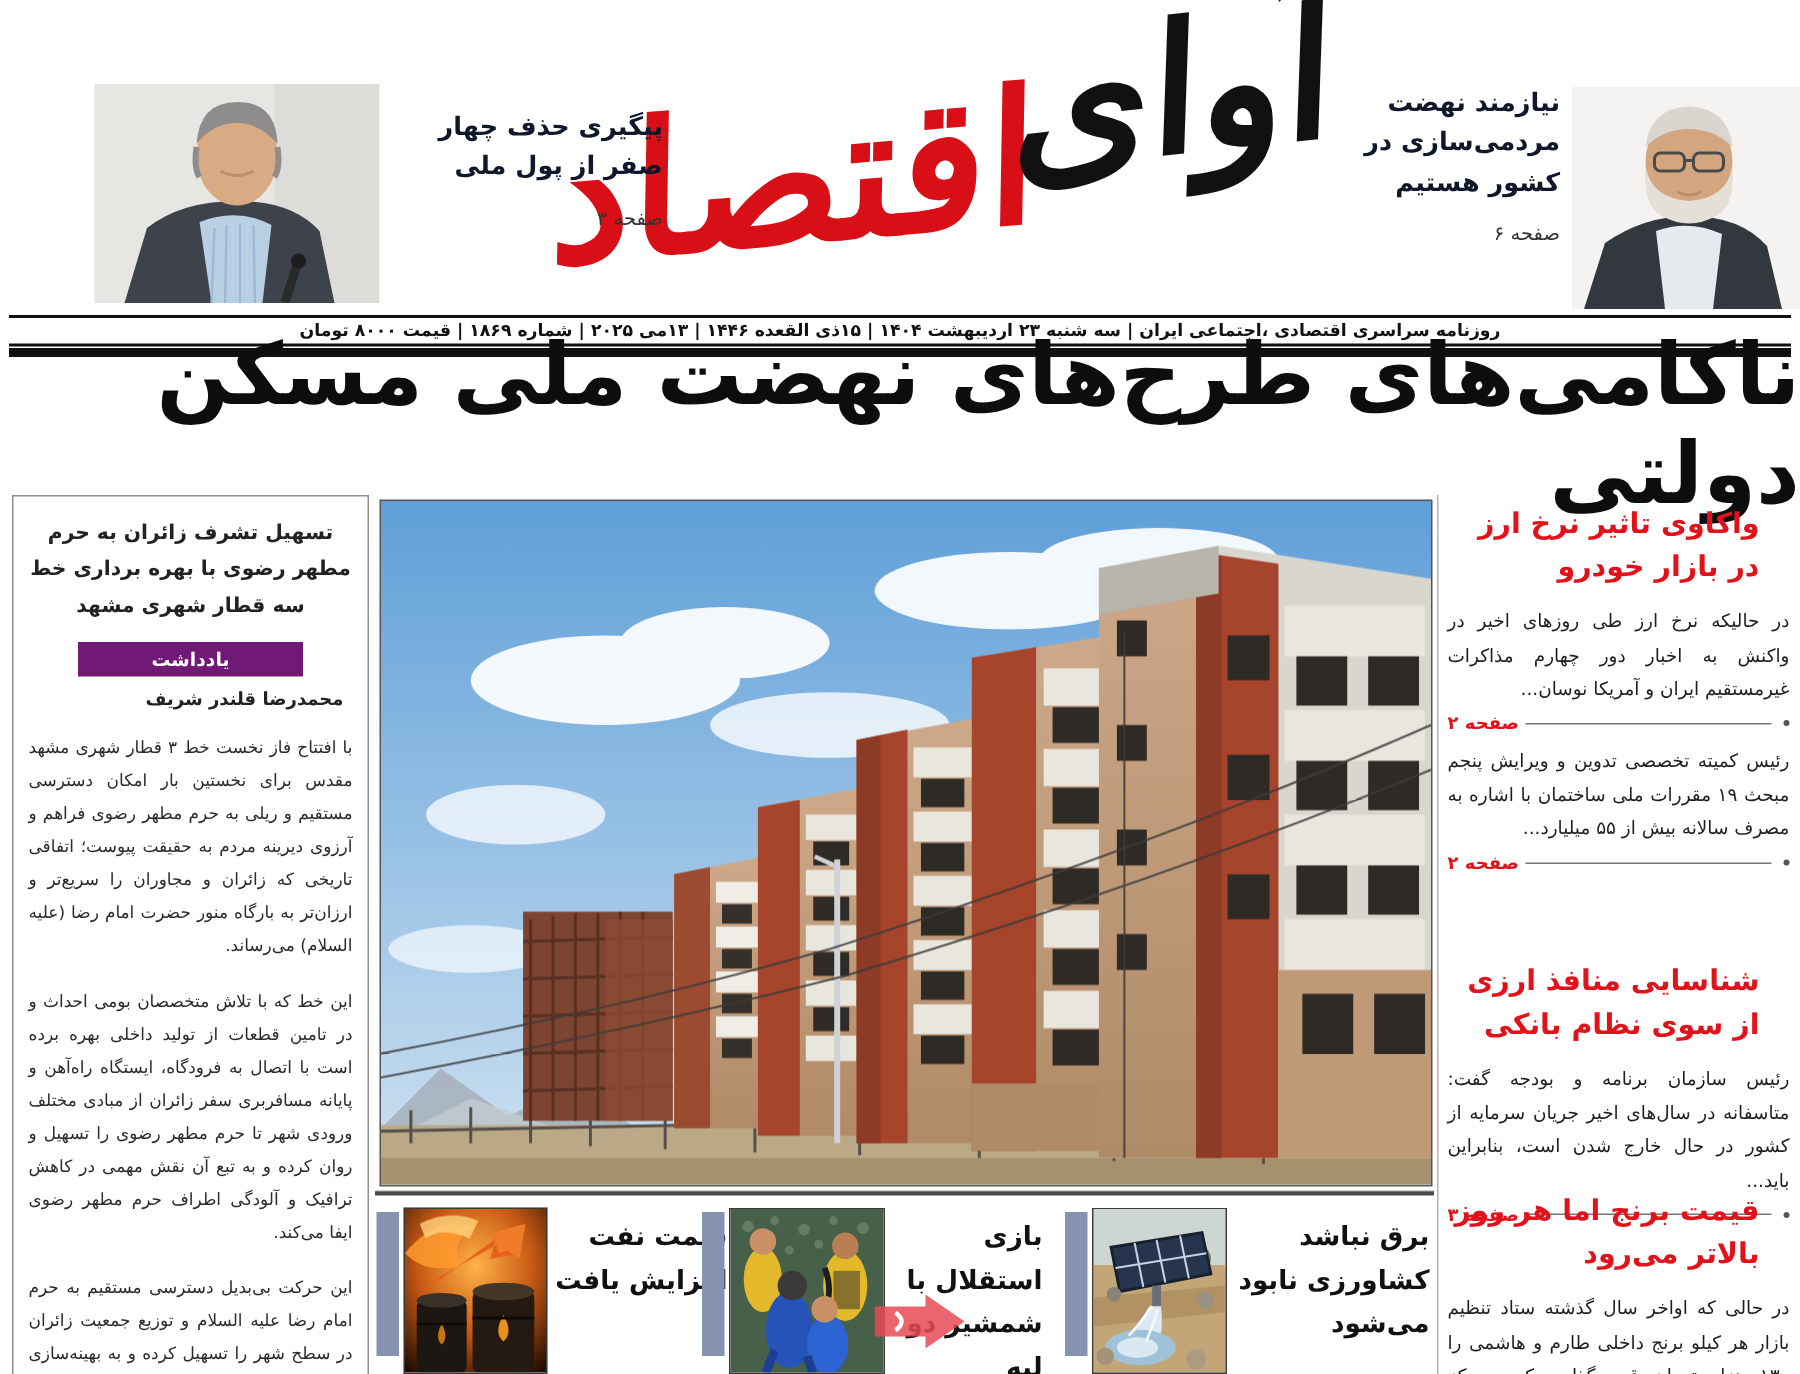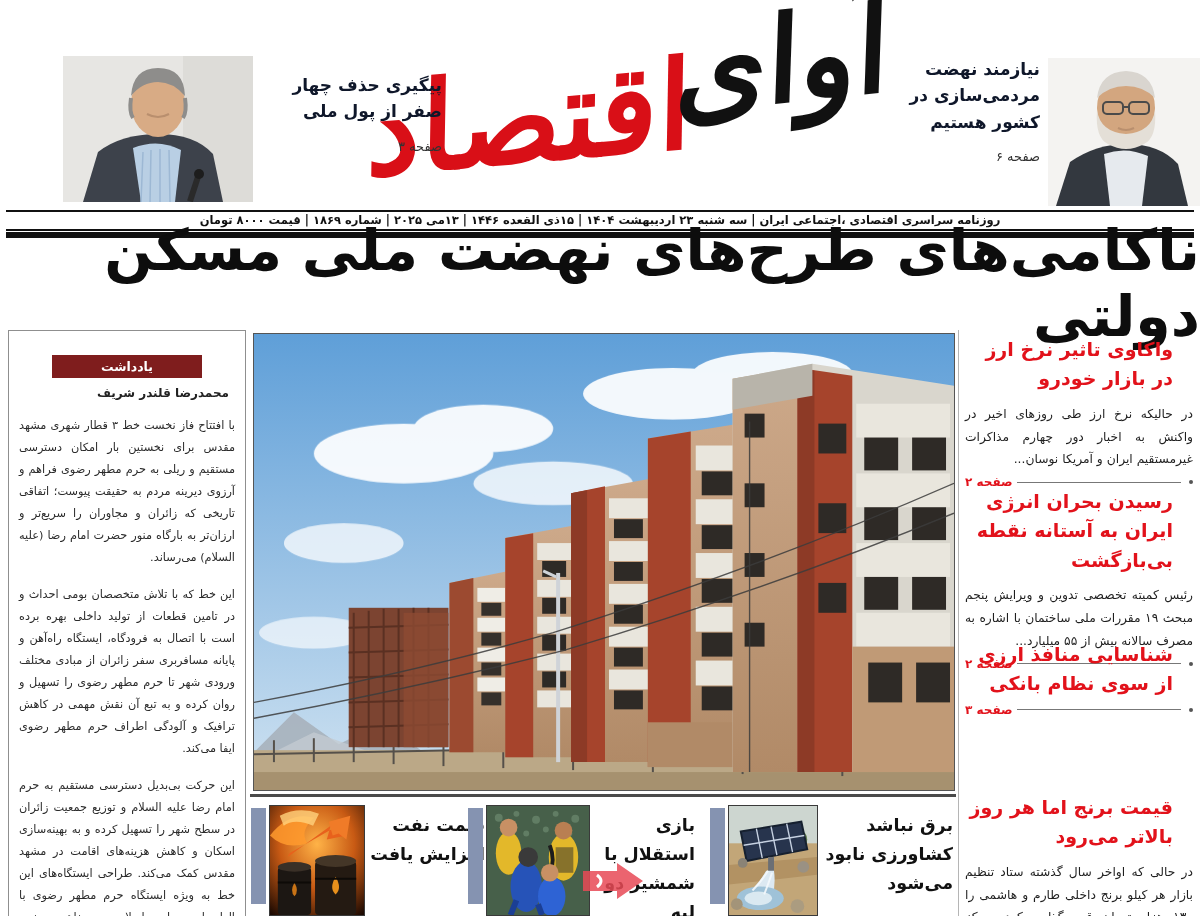--- a/index.html
+++ b/index.html
@@ -30,21 +30,21 @@
   
   .main-headline{position:absolute;top:243px;left:0;right:0;height:80px;
     display:flex;align-items:center;justify-content:center;direction:rtl;
     font-size:57px;font-weight:900;color:#0d0d0d;letter-spacing:-1px;}
 
   
   .note-col{position:absolute;left:8px;top:330px;width:238px;height:640px;
     border:1px solid #8f8f8f;background:#fff;box-sizing:border-box;
     padding:12px 10px;direction:rtl;}
   .note-title{font-size:13.5px;font-weight:bold;color:#222;line-height:1.8;text-align:center;}
-  .note-badge{margin:12px auto 8px auto;width:150px;background:#7f1d1d;color:#fff;
+  .note-badge{margin:12px auto 8px auto;width:150px;background:#701a75;color:#fff;
     text-align:center;font-size:12.5px;font-weight:bold;padding:4px 0;}
   .note-author{font-size:12px;font-weight:bold;color:#222;margin:2px 6px 10px 0;}
   .note-body p{font-size:11.3px;color:#2b2b2b;line-height:1.95;text-align:justify;margin:15px 0 6px 0;}
 
   
   .main-photo{position:absolute;left:253px;top:333px;width:702px;height:458px;
     border:1px solid #555;box-sizing:border-box;overflow:hidden;}
   .main-photo svg{display:block;width:100%;height:100%;}
   .photo-rule{position:absolute;left:250px;top:794px;width:706px;height:3px;background:#4a4a4a;}
   .col-divider{position:absolute;left:958px;top:330px;width:1px;height:586px;background:#b5b5b5;}
@@ -121,20 +121,21 @@
   </div>
 
   <div class="rule-thin" style="top:210px;"></div>
   <div class="dateline">روزنامه سراسری اقتصادی ،اجتماعی ایران | سه شنبه ۲۳ اردیبهشت ۱۴۰۴ | ۱۵ذی القعده ۱۴۴۶ | ۱۳می ۲۰۲۵ | شماره ۱۸۶۹ | قیمت ۸۰۰۰ تومان</div>
   <div class="rule-thin" style="top:229px;"></div>
   <div class="rule-thick"></div>
 
   <div class="main-headline">ناکامی‌های طرح‌های نهضت ملی مسکن دولتی</div>
 
   <div class="note-col">
+    <div class="note-title">تسهیل تشرف زائران به حرم مطهر رضوی با بهره برداری خط سه قطار شهری مشهد</div>
     <div class="note-badge">یادداشت</div>
     <div class="note-author">محمدرضا قلندر شریف</div>
     <div class="note-body">
       <p>با افتتاح فاز نخست خط ۳ قطار شهری مشهد مقدس برای نخستین بار امکان دسترسی مستقیم و ریلی به حرم مطهر رضوی فراهم و آرزوی دیرینه مردم به حقیقت پیوست؛ اتفاقی تاریخی که زائران و مجاوران را سریع‌تر و ارزان‌تر به بارگاه منور حضرت امام رضا (علیه السلام) می‌رساند.</p>
       <p>این خط که با تلاش متخصصان بومی احداث و در تامین قطعات از تولید داخلی بهره برده است با اتصال به فرودگاه، ایستگاه راه‌آهن و پایانه مسافربری سفر زائران از مبادی مختلف ورودی شهر تا حرم مطهر رضوی را تسهیل و روان کرده و به تبع آن نقش مهمی در کاهش ترافیک و آلودگی اطراف حرم مطهر رضوی ایفا می‌کند.</p>
       <p>این حرکت بی‌بدیل دسترسی مستقیم به حرم امام رضا علیه السلام و توزیع جمعیت زائران در سطح شهر را تسهیل کرده و به بهینه‌سازی اسکان و کاهش هزینه‌های اقامت در مشهد مقدس کمک می‌کند. طراحی ایستگاه‌های این خط به ویژه ایستگاه حرم مطهر رضوی با الهام از معماری اسلامی و مفاهیم معنوی تجربه مسیر زیارت را معنوی‌تر و چشم‌نوازتر ساخته است.</p>
 
     </div>
   </div>
 
@@ -328,37 +329,34 @@
     </div>
     <div class="news-body">در حالیکه نرخ ارز طی روزهای اخیر در واکنش به اخبار دور چهارم مذاکرات غیرمستقیم ایران و آمریکا نوسان...</div>
     <div class="news-pageline">
       <span class="news-page">صفحه ۲</span>
       <span class="news-line"></span>
       <span class="news-dot"></span>
     </div>
   </div>
 
   <div class="news-item" style="top:487px;">
-    <div class="news-title">
-      <div class="news-bar"></div>
-      <div class="news-title-text">رسیدن بحران انرژی ایران به آستانه نقطه بی‌بازگشت</div>
-    </div>
     <div class="news-body">رئیس کمیته تخصصی تدوین و ویرایش پنجم مبحث ۱۹ مقررات ملی ساختمان با اشاره به مصرف سالانه بیش از ۵۵ میلیارد...</div>
     <div class="news-pageline">
       <span class="news-page">صفحه ۲</span>
       <span class="news-line"></span>
       <span class="news-dot"></span>
     </div>
   </div>
 
   <div class="news-item" style="top:640px;">
     <div class="news-title">
       <div class="news-bar"></div>
       <div class="news-title-text">شناسایی منافذ ارزی از سوی نظام بانکی</div>
     </div>
+    <div class="news-body">رئیس سازمان برنامه و بودجه گفت: متاسفانه در سال‌های اخیر جریان سرمایه از کشور در حال خارج شدن است، بنابراین باید...</div>
     <div class="news-pageline">
       <span class="news-page">صفحه ۳</span>
       <span class="news-line"></span>
       <span class="news-dot"></span>
     </div>
   </div>
 
   <div class="news-item" style="top:793px;">
     <div class="news-title">
       <div class="news-bar"></div>

